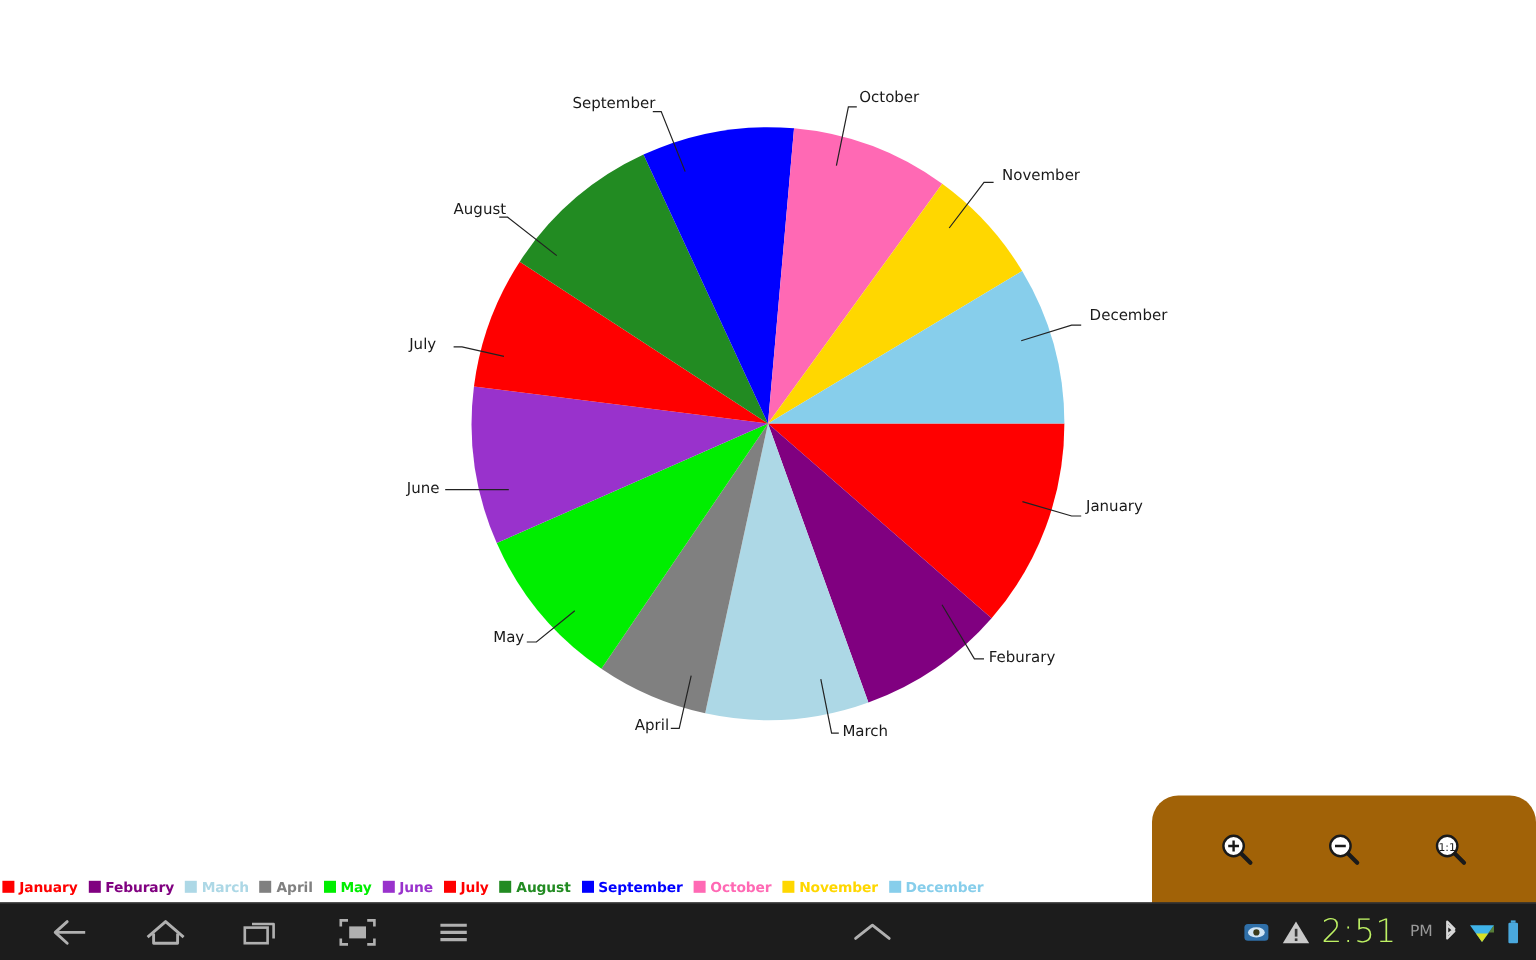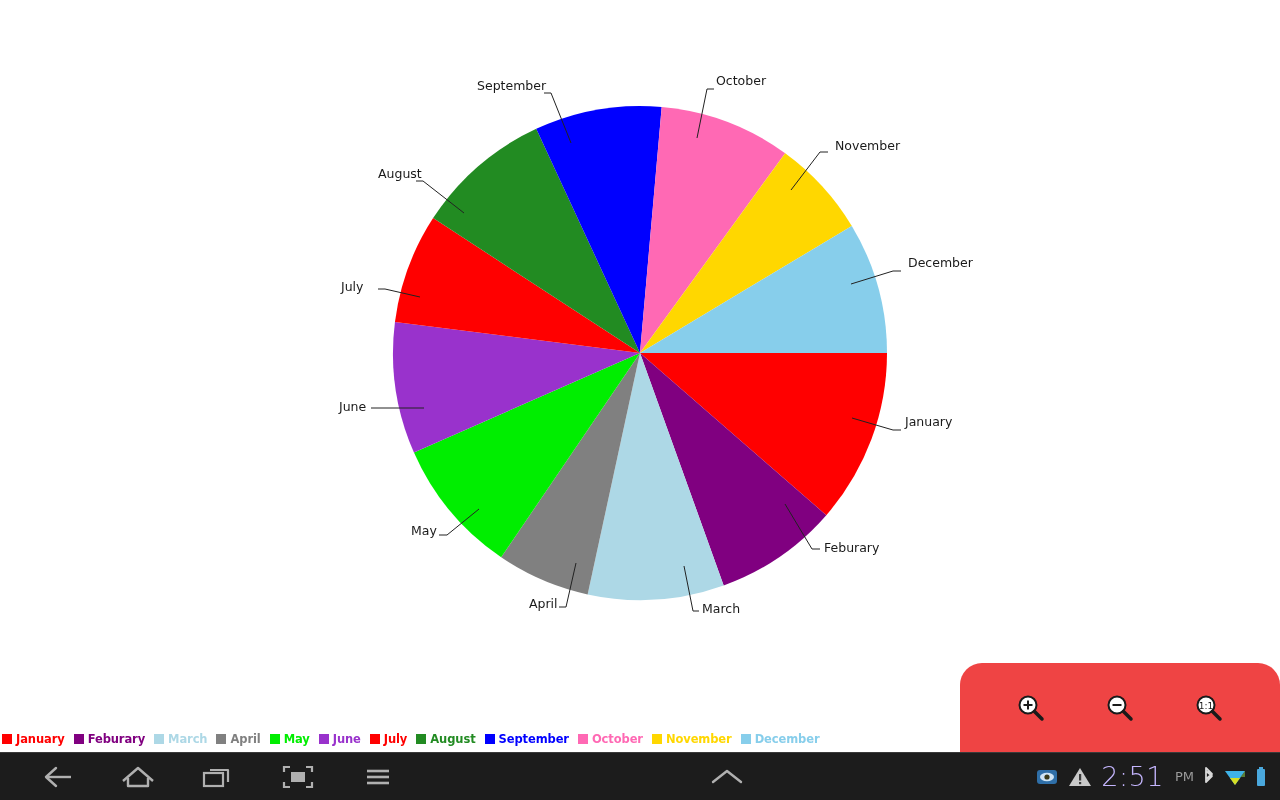--- a/index.html
+++ b/index.html
@@ -43,40 +43,40 @@
   .legend-item { display:flex; align-items:center; margin-right:9px; }
   .legend-swatch {
     width:10px; height:10px; margin-right:4px; display:inline-block;
   }
   .legend-label { font-weight:bold; letter-spacing:-0.1px; }
 
   
   #zoom-controls {
     position:absolute; left:960px; top:663px;
     width:320px; height:90px;
-    background:#ef4444;
+    background:#a16207;
     border-radius:22px 22px 0 0;
     display:flex; align-items:center; justify-content:space-around;
     padding:0 26px;
   }
   .zoom-btn { width:46px; height:46px; display:flex; align-items:center; justify-content:center; cursor:pointer; }
 
   
   #navbar {
     position:absolute; left:0; top:752px; width:1280px; height:48px;
     background:#1c1c1c;
     border-top:1px solid #3a3a3a;
     display:flex; align-items:center;
   }
   #nav-left { display:flex; align-items:center; padding-left:18px; }
   .nav-btn { width:80px; height:48px; display:flex; align-items:center; justify-content:center; cursor:pointer; }
   #nav-center { flex:1; display:flex; align-items:center; justify-content:center; }
   #nav-right { display:flex; align-items:center; padding-right:12px; gap:8px; }
   #status-clock {
-    color:#c4b5fd; font-size:27px; font-weight:300;
+    color:#bef264; font-size:27px; font-weight:300;
     font-family:"DejaVu Sans", sans-serif;
     letter-spacing:0.5px;
   }
   #status-ampm { color:#9a9a9a; font-size:13px; margin-left:3px; font-family:"DejaVu Sans", sans-serif; }
   .status-icon { display:flex; align-items:center; justify-content:center; }
 </style>
 </head>
 <body>
 
 <div id="chart-area">

